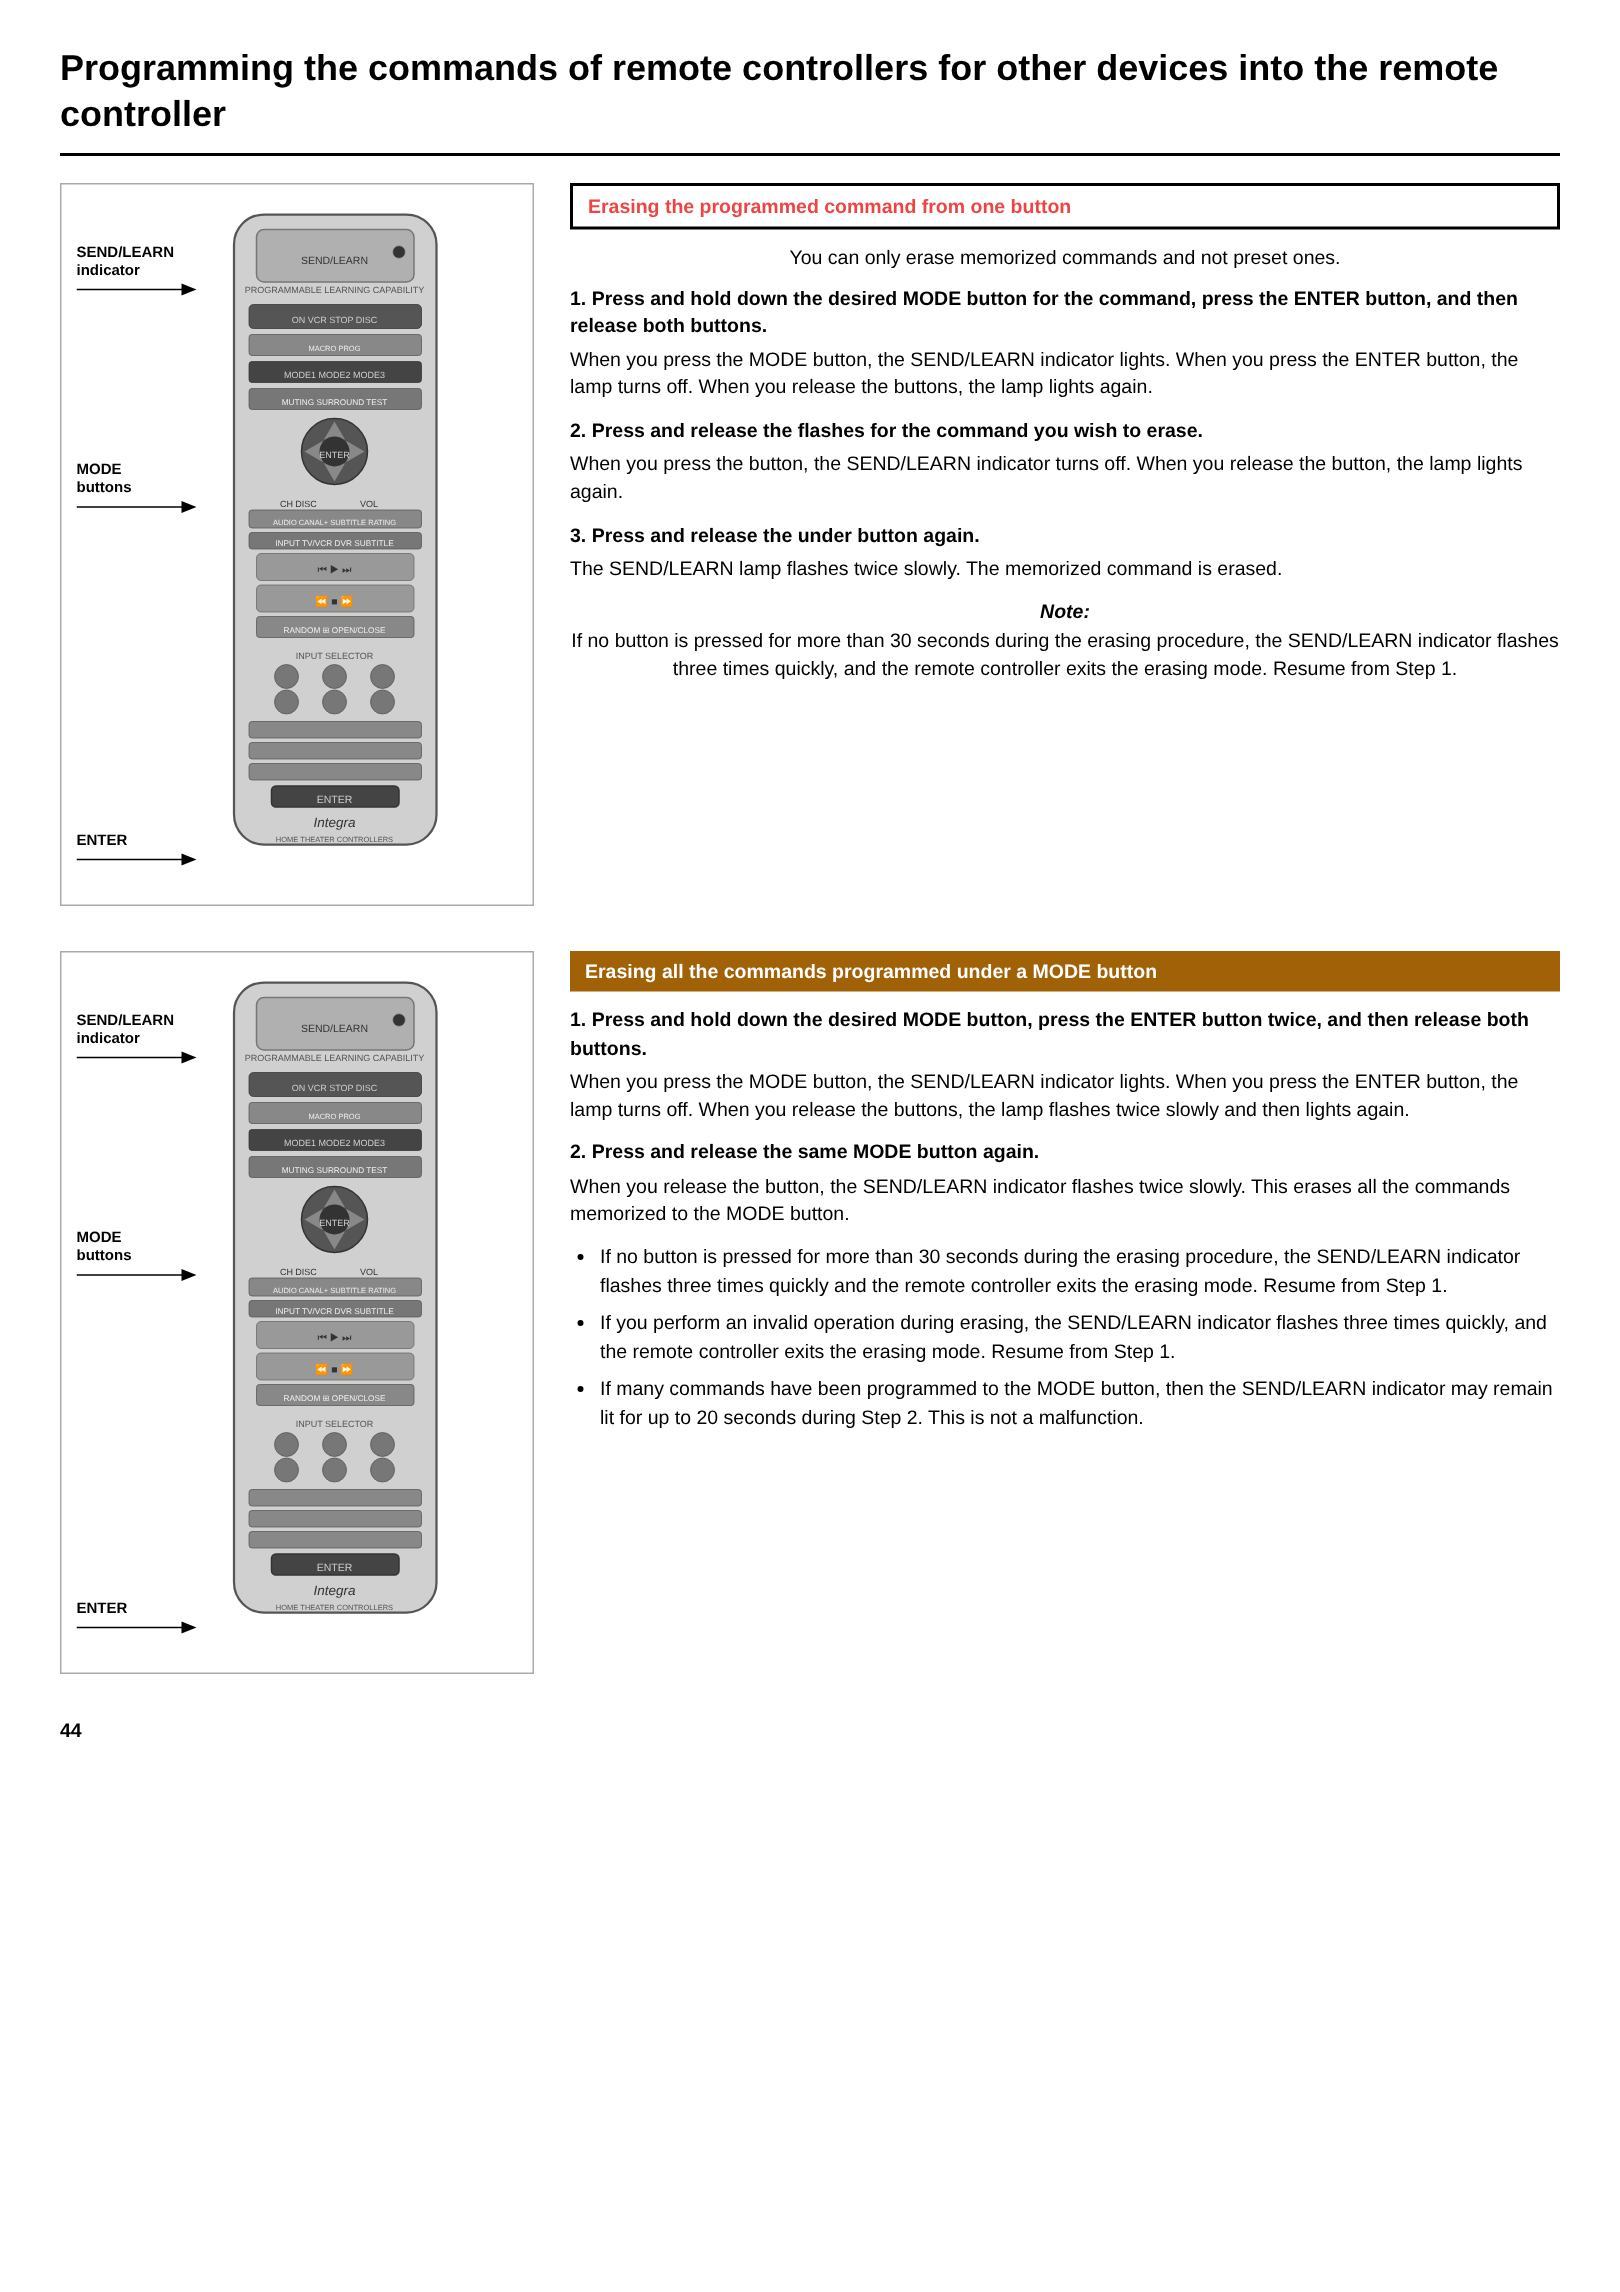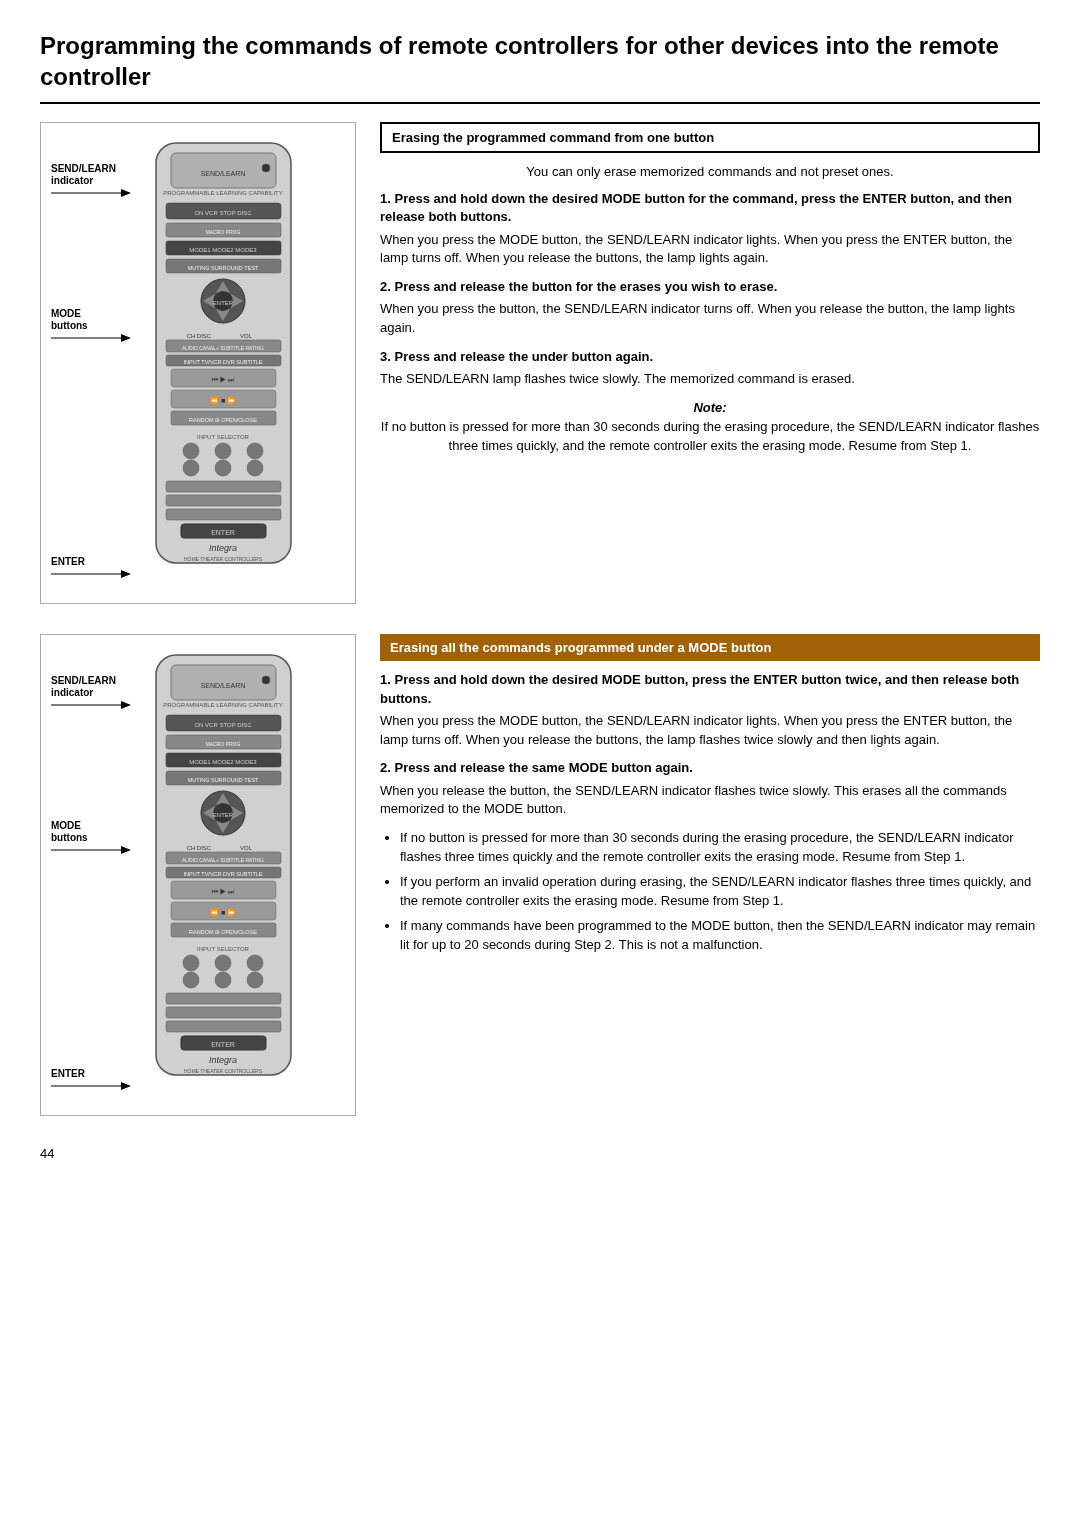--- a/index.html
+++ b/index.html
@@ -39,21 +39,21 @@
     .section-header {
       background: #a16207;
       color: #fff;
       padding: 6px 10px;
       font-size: 13px;
       font-weight: bold;
       margin-bottom: 10px;
     }
     .section-header.white-bg {
       background: #fff;
-      color: #000000;
+      color: #ef4444;
       border: 2px solid #000;
       padding: 6px 10px;
     }
     p { margin-bottom: 8px; line-height: 1.45; text-align: center; }
     .step {
       margin-bottom: 10px;
     }
     .step-title {
       font-weight: bold;
       margin-bottom: 4px;
@@ -70,20 +70,21 @@
       list-style: disc;
       padding-left: 20px;
     }
     .bullet-list li {
       margin-bottom: 6px;
       line-height: 1.45;
     }
     .page-num {
       margin-top: 20px;
       font-size: 13px;
+      font-weight: bold;
     }
     .remote-label-block {
       position: absolute;
       left: 0;
       font-size: 10px;
       font-weight: bold;
       line-height: 1.2;
     }
   </style>
 </head>
@@ -198,21 +199,21 @@
 
     <div class="step">
       <div class="step-title">
         <span>1.</span>&nbsp;<span>Press and hold down the desired MODE button for the command, press the ENTER button, and then release both buttons.</span>
       </div>
       <div class="step-body">When you press the MODE button, the SEND/LEARN indicator lights. When you press the ENTER button, the lamp turns off. When you release the buttons, the lamp lights again.</div>
     </div>
 
     <div class="step">
       <div class="step-title">
-        <span>2.</span>&nbsp;<span>Press and release the button for the erases you wish to erase.</span>
+        <span>2.</span>&nbsp;<span>Press and release the flashes for the command you wish to erase.</span>
       </div>
       <div class="step-body">When you press the button, the SEND/LEARN indicator turns off. When you release the button, the lamp lights again.</div>
     </div>
 
     <div class="step">
       <div class="step-title">
         <span>3.</span>&nbsp;<span>Press and release the under button again.</span>
       </div>
       <div class="step-body">The SEND/LEARN lamp flashes twice slowly. The memorized command is erased.</div>
     </div>

